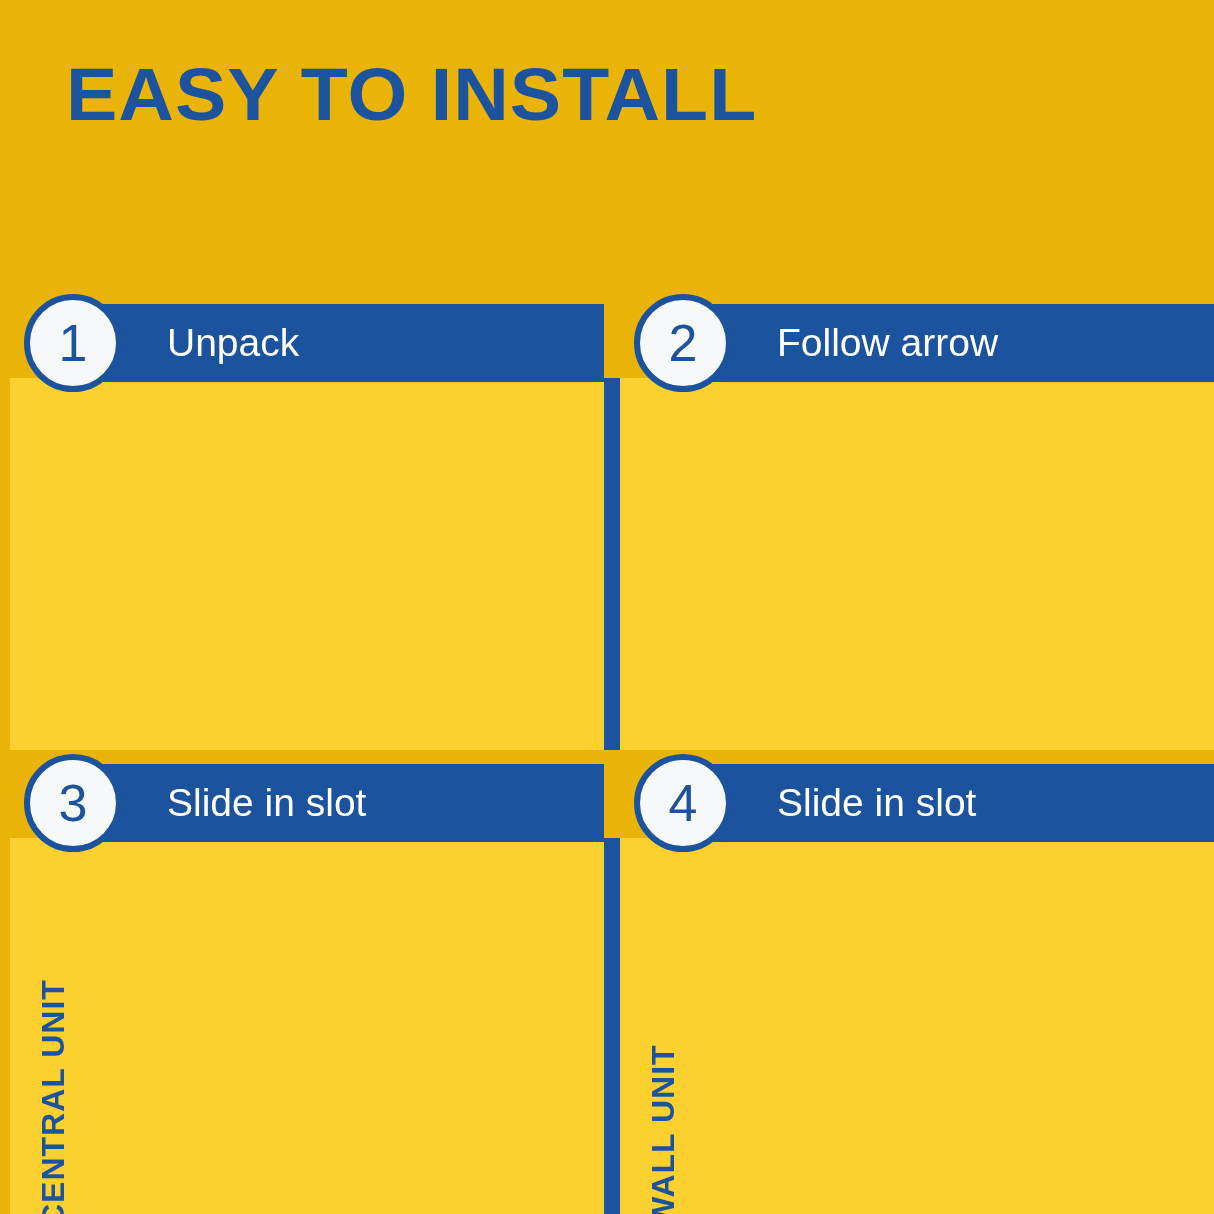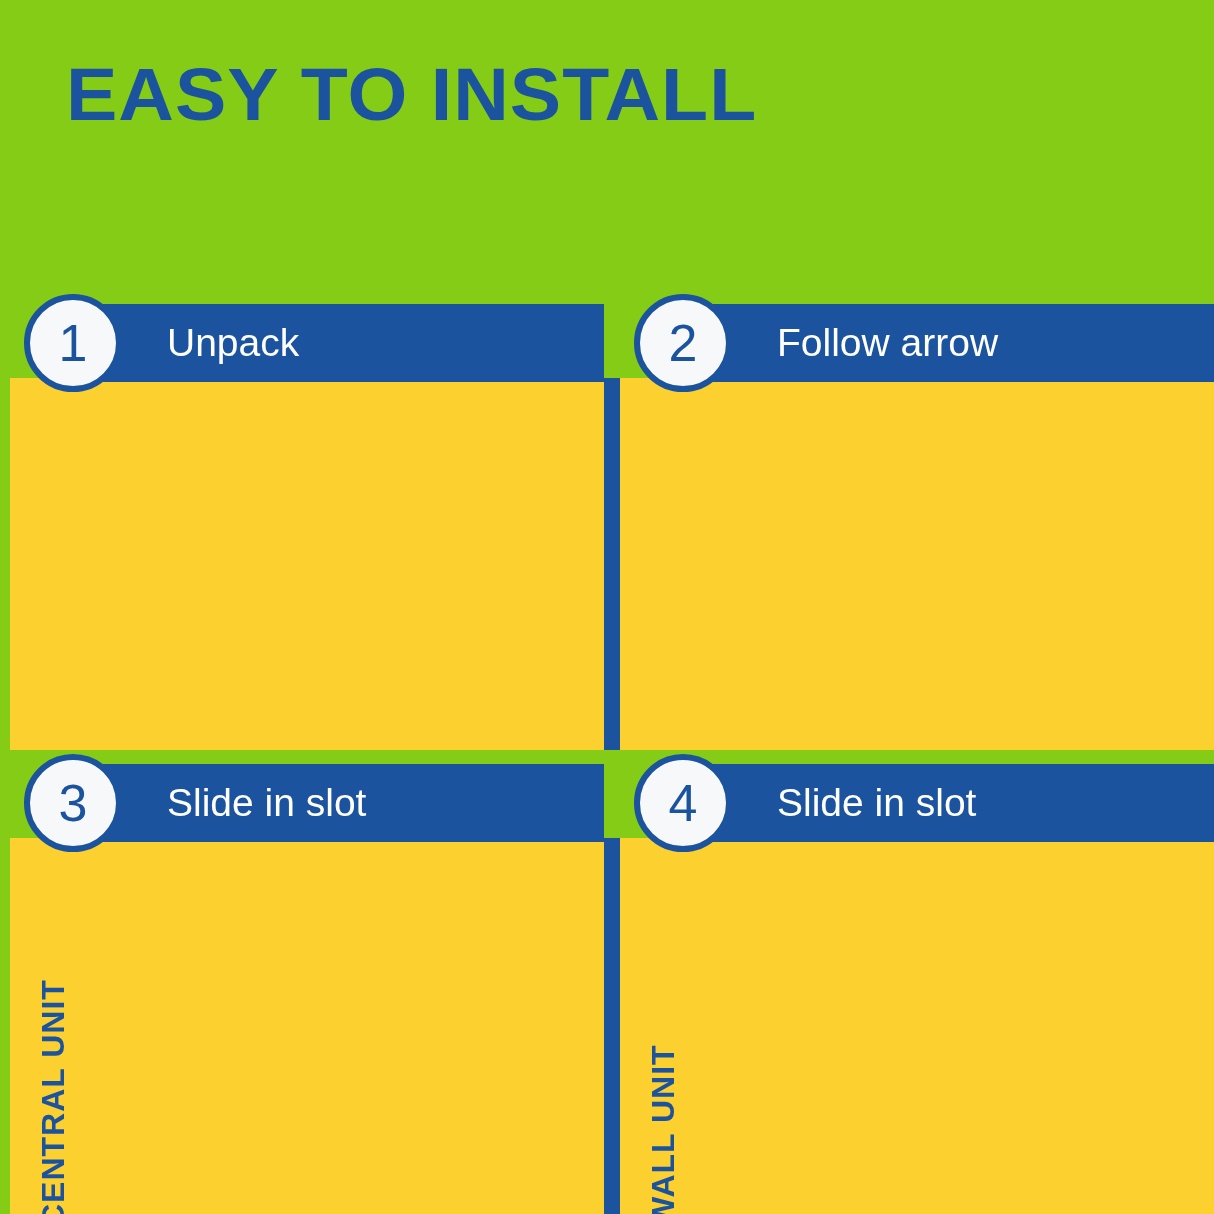--- a/index.html
+++ b/index.html
@@ -3,21 +3,21 @@
 <meta charset="utf-8">
 <style>
   html,body{margin:0;padding:0;}
   body{
     width:1214px;height:1214px;
     background:#f7f8f9;
     font-family:"Liberation Sans", sans-serif;
     overflow:hidden;
     position:relative;
   }
-  #page{position:absolute;inset:0;width:1214px;height:1214px;background:#84cc16;}
+  #page{position:absolute;inset:0;width:1214px;height:1214px;background:#eab308;}
 
   
   .title{
     position:absolute;left:66px;top:58px;
     font-family:"Liberation Sans", sans-serif;
     font-weight:bold;
     font-size:74px;
     letter-spacing:1px;
     color:#1b539e;
     transform:scaleX(1.04);

